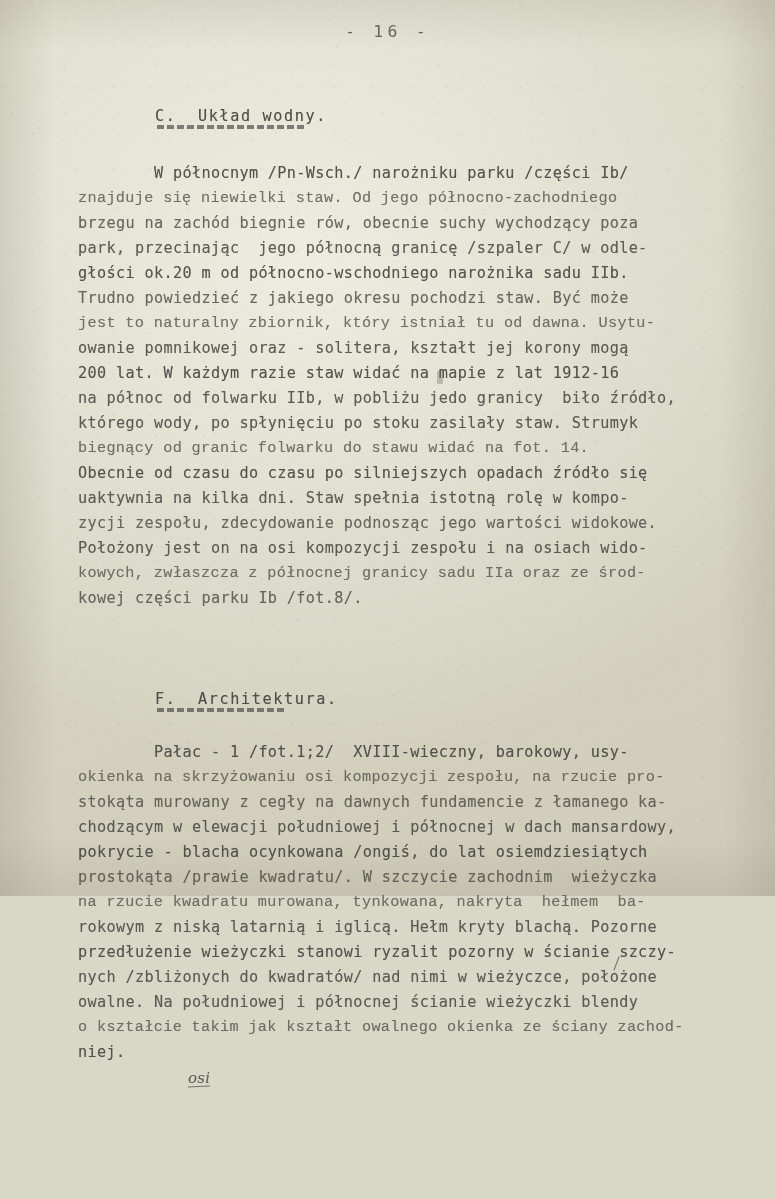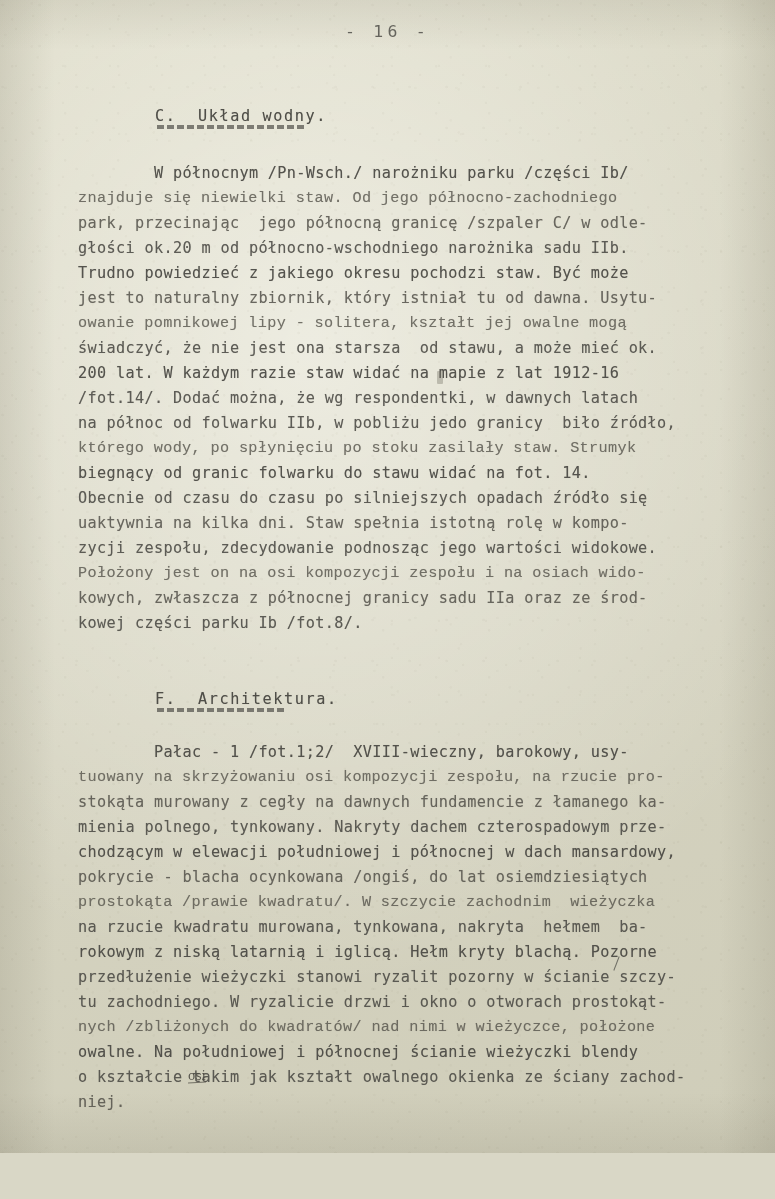--- a/index.html
+++ b/index.html
@@ -11,21 +11,21 @@
     height: 1199px;
     overflow: hidden;
     background: #d9d7c6;
     font-family: "DejaVu Sans Mono", "Liberation Mono", monospace;
   }
 
   
   #page {
     position: relative;
     width: 775px;
-    height: 1153px;
+    height: 896px;
     background:
       radial-gradient(ellipse 120% 90% at 40% 30%, rgba(255,255,250,0.55) 0%, rgba(255,255,250,0.0) 62%),
       linear-gradient(160deg, #dedcc9 0%, #d8d6c3 30%, #d4d2bf 62%, #cfcdb9 100%);
     box-sizing: border-box;
   }
   
   #grain {
     position: absolute;
     inset: 0;
     pointer-events: none;
@@ -114,21 +114,22 @@
     );
     opacity: 0.85;
   }
   .rule.w1 { width: 148px; }
   .rule.w2 { width: 130px; }
 
   
   .handwritten {
     position: absolute;
     font-family: "DejaVu Serif", "Liberation Serif", serif;
-    font-size: 12px;
+    font-style: italic;
+    font-size: 15px;
     color: #4d4b43;
     opacity: 0.9;
     letter-spacing: 0.2px;
   }
   .handwritten .hw-underline {
     display: block;
     height: 1px;
     background: rgba(77,75,67,0.8);
     margin-top: -1px;
     width: 100%;
@@ -146,28 +147,27 @@
     <div class="pageno">-  16  -</div>
 
     <div class="block heading" style="top:104px;">
       <div class="line">C.  Układ wodny.</div>
       <div class="rule w1"></div>
     </div>
 
     <div class="block" style="top:161px;">
       <div class="line">        W północnym /Pn-Wsch./ narożniku parku /części Ib/</div>
       <div class="line">znajduje się niewielki staw. Od jego północno-zachodniego</div>
+      <div class="line">brzegu na zachód biegnie rów, obecnie suchy wychodzący poza</div>
       <div class="line">park, przecinając  jego północną granicę /szpaler C/ w odle-</div>
       <div class="line">głości ok.20 m od północno-wschodniego narożnika sadu IIb.</div>
       <div class="line">Trudno powiedzieć z jakiego okresu pochodzi staw. Być może</div>
       <div class="line">jest to naturalny zbiornik, który istniał tu od dawna. Usytu-</div>
-      <div class="line">owanie pomnikowej lipy - solitera, kształt jej owalne mogą</div>
-      <div class="line">świadczyć, że nie jest ona starsza  od stawu, a może mieć ok.</div>
+      <div class="line">owanie pomnikowej oraz - solitera, kształt jej korony mogą</div>
       <div class="line">200 lat. W każdym razie staw widać na mapie z lat 1912-16</div>
-      <div class="line">/fot.14/. Dodać można, że wg respondentki, w dawnych latach</div>
       <div class="line">na północ od folwarku IIb, w pobliżu jedo granicy  biło źródło,</div>
       <div class="line">którego wody, po spłynięciu po stoku zasilały staw. Strumyk</div>
       <div class="line">biegnący od granic folwarku do stawu widać na fot. 14.</div>
       <div class="line">Obecnie od czasu do czasu po silniejszych opadach źródło się</div>
       <div class="line">uaktywnia na kilka dni. Staw spełnia istotną rolę w kompo-</div>
       <div class="line">zycji zespołu, zdecydowanie podnosząc jego wartości widokowe.</div>
       <div class="line">Położony jest on na osi kompozycji zespołu i na osiach wido-</div>
       <div class="line">kowych, zwłaszcza z północnej granicy sadu IIa oraz ze środ-</div>
       <div class="line">kowej części parku Ib /fot.8/.</div>
     </div>
@@ -175,30 +175,28 @@
     <div style="position:absolute; top:371px; left:437px; width:6px; height:13px;
                 background:rgba(95,92,80,0.32); border-radius:1px; z-index:3;"></div>
 
     <div class="block heading" style="top:687px;">
       <div class="line">F.  Architektura.</div>
       <div class="rule w2"></div>
     </div>
 
     <div class="block" style="top:740px;">
       <div class="line">        Pałac - 1 /fot.1;2/  XVIII-wieczny, barokowy, usy-</div>
-      <div class="line">tuowany na skrzyżowaniu osi kompozycji zespołu, na rzucie pro-</div>
+      <div class="line">okienka na skrzyżowaniu osi kompozycji zespołu, na rzucie pro-</div>
       <div class="line">stokąta murowany z cegły na dawnych fundamencie z łamanego ka-</div>
-      <div class="line">mienia polnego, tynkowany. Nakryty dachem czterospadowym prze-</div>
       <div class="line">chodzącym w elewacji południowej i północnej w dach mansardowy,</div>
       <div class="line">pokrycie - blacha ocynkowana /ongiś, do lat osiemdziesiątych</div>
       <div class="line">prostokąta /prawie kwadratu/. W szczycie zachodnim  wieżyczka</div>
       <div class="line">na rzucie kwadratu murowana, tynkowana, nakryta  hełmem  ba-</div>
       <div class="line">rokowym z niską latarnią i iglicą. Hełm kryty blachą. Pozorne</div>
       <div class="line">przedłużenie wieżyczki stanowi ryzalit pozorny w ścianie szczy-</div>
-      <div class="line">tu zachodniego. W ryzalicie drzwi i okno o otworach prostokąt-</div>
       <div class="line">nych /zbliżonych do kwadratów/ nad nimi w wieżyczce, położone</div>
       <div class="line">owalne. Na południowej i północnej ścianie wieżyczki blendy</div>
       <div class="line">o kształcie takim jak kształt owalnego okienka ze ściany zachod-</div>
       <div class="line">niej.</div>
     </div>
 
     <div style="position:absolute; top:956px; left:616px; width:1px; height:15px;
                 background:rgba(74,73,68,0.72); transform:rotate(21deg); z-index:3;"></div>
 
     <div class="handwritten" style="top:1069px; left:188px;">

